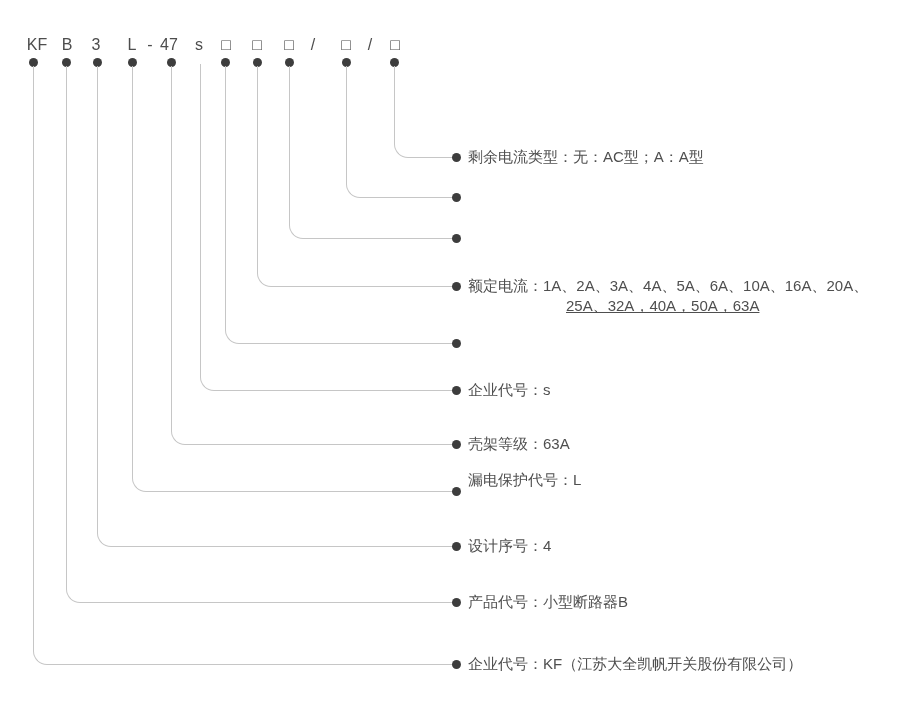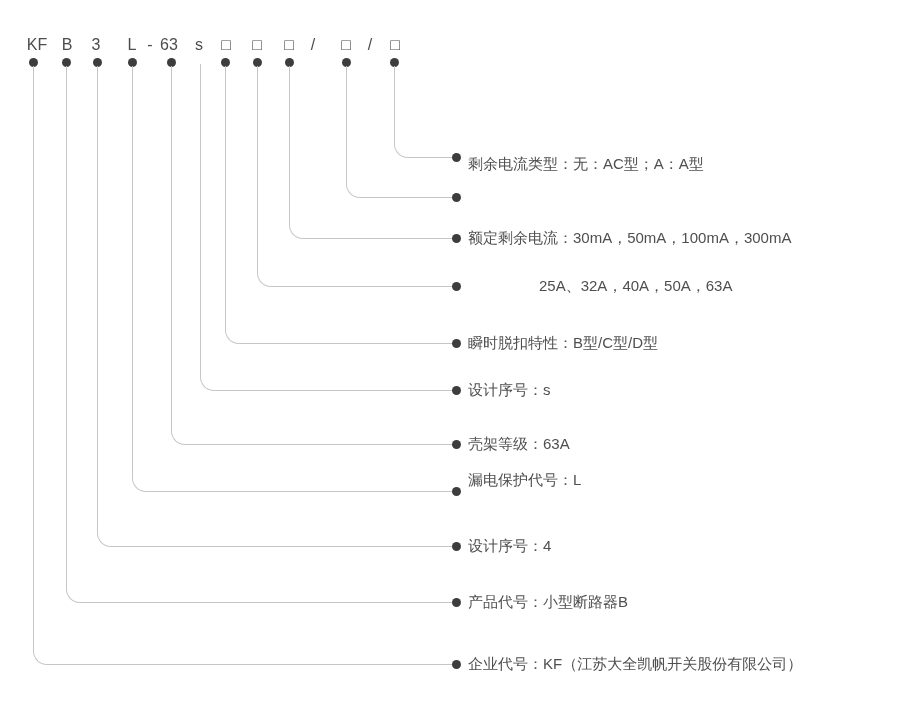--- a/index.html
+++ b/index.html
@@ -22,34 +22,34 @@
     border-bottom-left-radius:14px;
   }
   .bullet{
     position:absolute;left:452px;width:9px;height:9px;border-radius:50%;
     background:#3d3d3d;
   }
   .lbl{
     position:absolute;left:468px;font-size:15px;line-height:20px;
     color:#4f4f4f;white-space:nowrap;
   }
-  .lbl .line2{display:block;margin-left:71px;}
+  .lbl .line2{display:block;margin-left:98px;text-decoration:underline;}
 </style>
 </head>
 <body>
 
 <div id="canvas">
 
   <div>
     <span class="code-seg" style="left:37px">KF</span>
     <span class="code-seg" style="left:67px">B</span>
     <span class="code-seg" style="left:96px">3</span>
     <span class="code-seg" style="left:132px">L</span>
     <span class="code-seg" style="left:150px">-</span>
-    <span class="code-seg" style="left:169px">63</span>
+    <span class="code-seg" style="left:169px">47</span>
     <span class="code-seg" style="left:199px">s</span>
     <span class="code-seg" style="left:226px">□</span>
     <span class="code-seg" style="left:257px">□</span>
     <span class="code-seg" style="left:289px">□</span>
     <span class="code-seg" style="left:313px">/</span>
     <span class="code-seg" style="left:346px">□</span>
     <span class="code-seg" style="left:370px">/</span>
     <span class="code-seg" style="left:395px">□</span>
   </div>
 
@@ -81,26 +81,25 @@
   <span class="bullet" style="top:234px"></span>
   <span class="bullet" style="top:282px"></span>
   <span class="bullet" style="top:339px"></span>
   <span class="bullet" style="top:386px"></span>
   <span class="bullet" style="top:440px"></span>
   <span class="bullet" style="top:487px"></span>
   <span class="bullet" style="top:542px"></span>
   <span class="bullet" style="top:598px"></span>
   <span class="bullet" style="top:660px"></span>
 
-  <div class="lbl" style="top:154px">剩余电流类型：无：AC型；A：A型</div>
-  <div class="lbl" style="top:228px">额定剩余电流：30mA，50mA，100mA，300mA</div>
+  <div class="lbl" style="top:147px">剩余电流类型：无：AC型；A：A型</div>
   <div class="lbl" style="top:276px">
+    <span>额定电流：1A、2A、3A、4A、5A、6A、10A、16A、20A、</span>
     <span class="line2">25A、32A，40A，50A，63A</span>
   </div>
-  <div class="lbl" style="top:333px">瞬时脱扣特性：B型/C型/D型</div>
-  <div class="lbl" style="top:380px">设计序号：s</div>
+  <div class="lbl" style="top:380px">企业代号：s</div>
   <div class="lbl" style="top:434px">壳架等级：63A</div>
   <div class="lbl" style="top:470px">漏电保护代号：L</div>
   <div class="lbl" style="top:536px">设计序号：4</div>
   <div class="lbl" style="top:592px">产品代号：小型断路器B</div>
   <div class="lbl" style="top:654px">企业代号：KF（江苏大全凯帆开关股份有限公司）</div>
 
 </div>
 
 </body></html>

